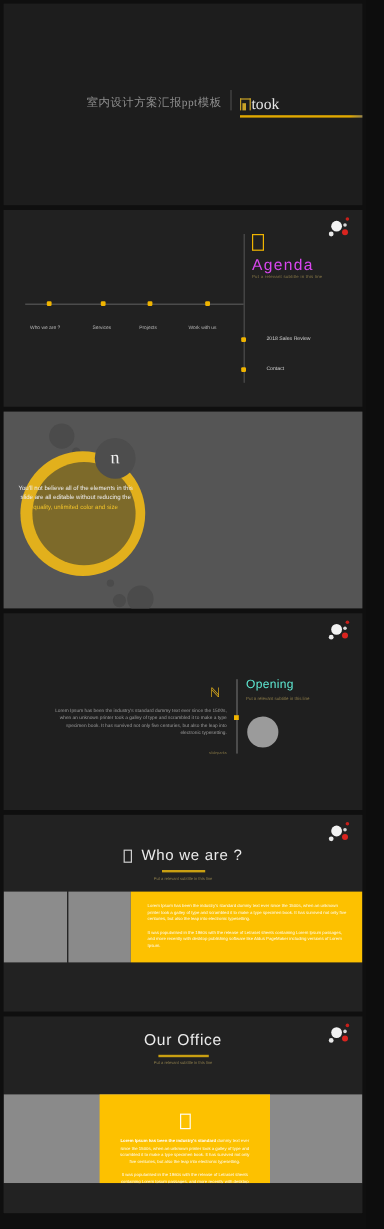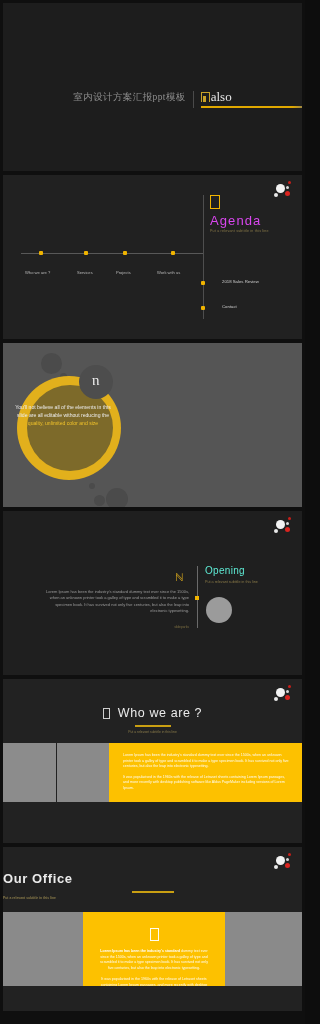--- a/index.html
+++ b/index.html
@@ -22,21 +22,21 @@
   .m-big   { width:9px; height:9px; background:#f2f2f2; left:4px;  top:5px;  }
   .m-red1  { width:5px; height:5px; background:#d9241f; left:13px; top:12px; }
   .m-red2  { width:3px; height:3px; background:#c81f1a; left:16px; top:2px;  }
   .m-wht2  { width:4px; height:4px; background:#e8e8e8; left:2px;  top:14px; }
   .m-wht3  { width:3px; height:3px; background:#d8d8d8; left:14px; top:7px;  }
 
   
   #slide1 { top:3px; height:168px; background:#1d1d1d; }
   .cover-row {
     position:absolute; left:0; right:0; top:72px;
-    display:flex; align-items:flex-start; justify-content:center;margin-top:16px;
+    display:flex; align-items:flex-end; justify-content:center;
   }
   .cover-title {
     font-family:"Liberation Serif", serif;
     font-size:9.5px; color:#8e8e8e; letter-spacing:.4px;
     padding-right:7px; white-space:nowrap;
   }
   .cover-sep { width:1px; height:17px; background:#4a4a4a; }
   .brand-wrap { padding-left:7px; position:relative; }
   .brand-line { display:flex; align-items:flex-end; }
   .brand-mark {
@@ -128,21 +128,21 @@
   .s5-bandrow { position:absolute; left:0; top:64px; right:0; height:59px; display:flex; }
   .s5-gray1 { width:53px; background:#8c8c8c; }
   .s5-gap   { width:1px;  background:#222222; }
   .s5-gray2 { width:52px; background:#8a8a8a; }
   .s5-yellow { flex:1; background:#fdc100; padding:10px 12px 0 14px; }
   .s5-p { font-size:3.6px; line-height:5.6px; color:#fffdf3; }
   .s5-p + .s5-p { margin-top:5px; }
 
   
   #slide6 { top:847px; height:164px; background:#222222; }
-  .s6-head { position:absolute; left:0; right:0; top:24px; text-align:left;font-weight:bold; }
+  .s6-head { position:absolute; left:0; right:0; top:12px; text-align:center; }
   .s6-title { font-size:13px; color:#ebebeb; letter-spacing:.6px; }
   .s6-rule { width:42px; height:1.7px; background:#c99f12; margin:5px auto 0; }
   .s6-sub { font-size:3.4px; color:#8b7c4b; margin-top:3px; }
   .s6-band { position:absolute; left:0; right:0; top:65px; height:74px; background:#8a8a8a; }
   .s6-card {
     position:absolute; left:80px; top:65px; width:142px; height:74px;
     background:#fdc100; padding:16px 17px 0 17px; text-align:center;
   }
   .s6-cardicon { width:9px; height:13px; border:1.2px solid #fffdf0; margin:0 auto 8px; }
   .s6-p { font-size:3.6px; line-height:5.7px; color:#fffdf3; }
@@ -155,21 +155,21 @@
 
 <div class="deck">
 
   <div class="slide" id="slide1">
     <div class="cover-row">
       <div class="cover-title">室内设计方案汇报ppt模板</div>
       <div class="cover-sep"></div>
       <div class="brand-wrap">
         <div class="brand-line">
           <span class="brand-mark"></span>
-          <span class="brand-name">also</span>
+          <span class="brand-name">took</span>
         </div>
         <div class="brand-rule"></div>
       </div>
     </div>
   </div>
 
   <div class="slide" id="slide2">
     <div class="molecule">
       <i class="m-big"></i>
         <i class="m-red1"></i>

